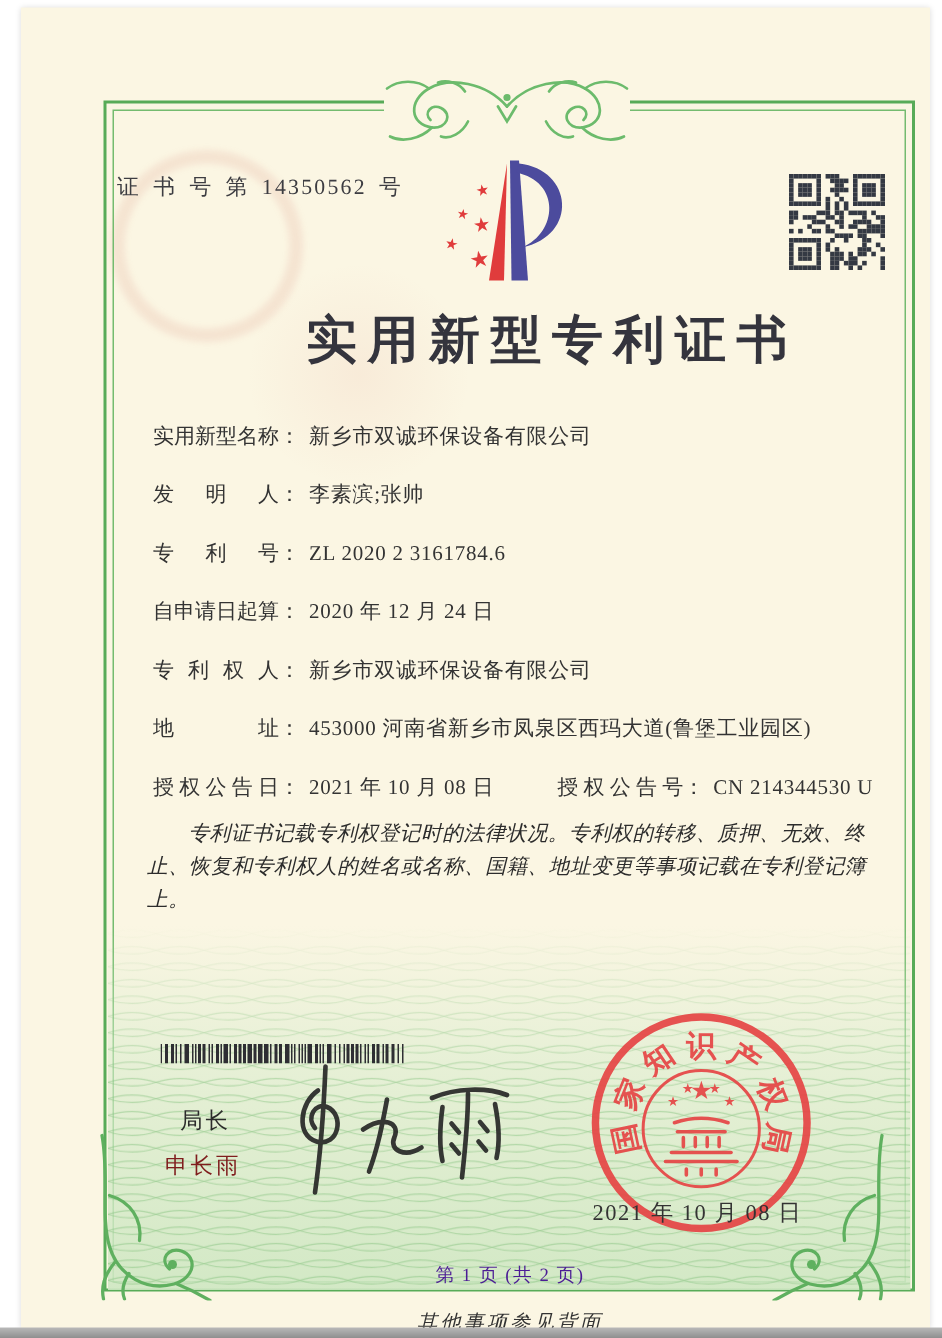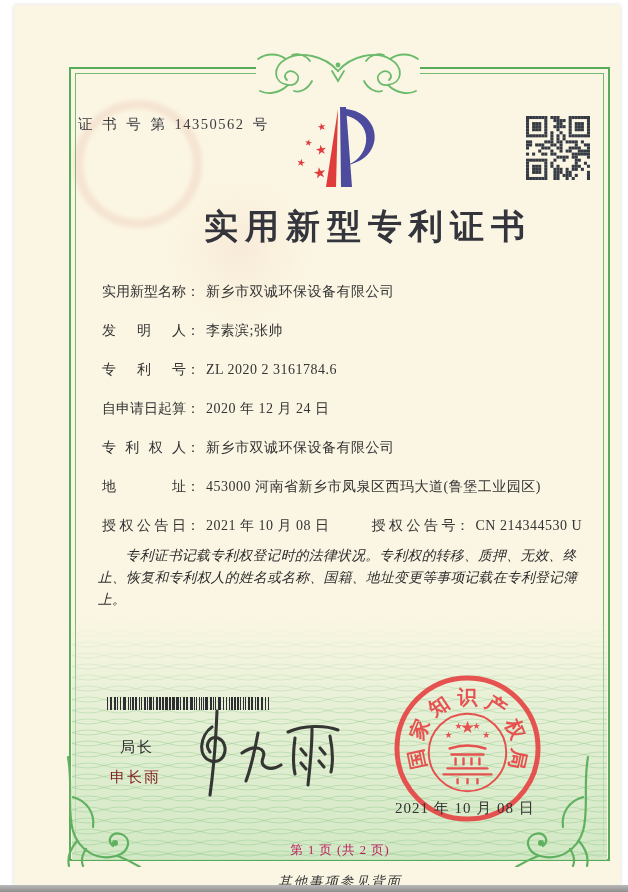--- a/index.html
+++ b/index.html
@@ -47,21 +47,21 @@
   .paras p{margin:0;text-indent:2em;letter-spacing:.3px;}
   .barcode{position:absolute;left:93px;top:691px;width:164px;height:13px;}
   .signer-title{position:absolute;left:106px;top:733px;font-size:15px;color:#2b2b2b;letter-spacing:2px;}
   .signer-name{position:absolute;left:96px;top:763px;font-size:15px;color:#7f1d1d;letter-spacing:2px;}
   .signature{position:absolute;left:168px;top:700px;}
   .seal{position:absolute;left:376px;top:666px;opacity:.92;}
   .seal-ch{font-size:20px;font-weight:bold;fill:#e64545;font-family:"Liberation Serif",serif;}
   .seal-date{position:absolute;left:381px;top:794px;width:170px;font-size:15px;color:#333;
              letter-spacing:1px;}
   .page-indicator{position:absolute;left:56px;top:837px;width:540px;text-align:center;
-                  font-size:12.5px;color:#be185d;letter-spacing:1px;}
+                  font-size:12.5px;color:#4c1d95;letter-spacing:1px;}
   .back-note{position:absolute;left:56px;top:868px;width:540px;text-align:center;
              font-size:13.5px;color:#333;font-style:italic;letter-spacing:2px;}
 </style>
 </head>
 <body>
 
 <div class="scan">
   <div class="paper">
     <div class="artifact1"></div>
     <div class="artifact2"></div>

